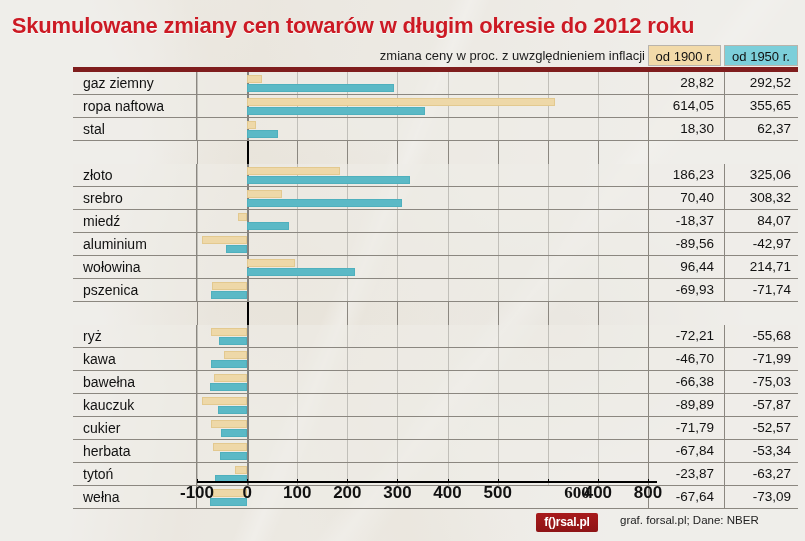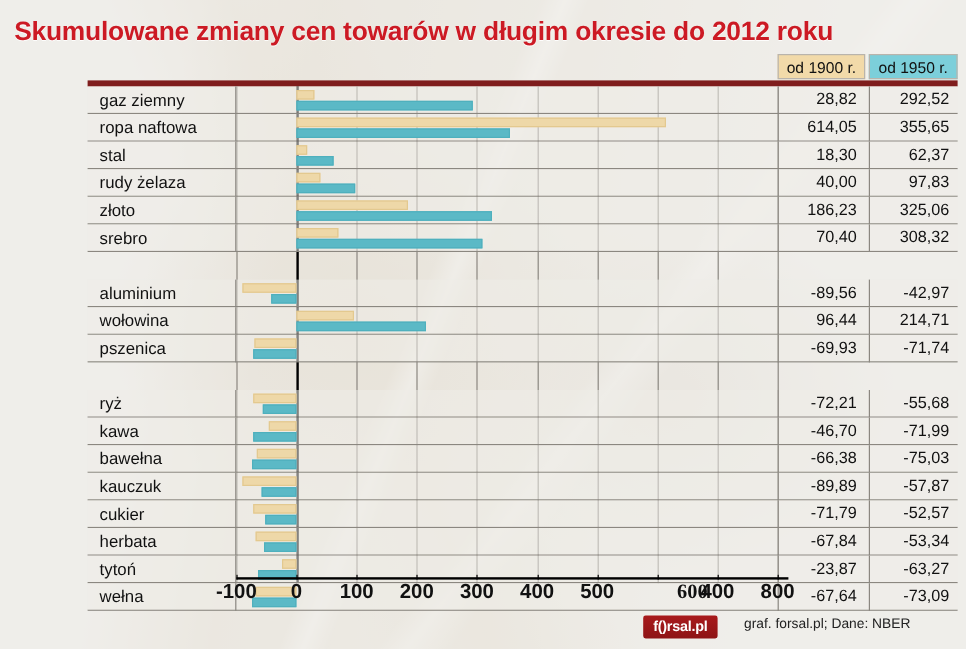--- a/index.html
+++ b/index.html
@@ -109,20 +109,21 @@
 </head>
 <body>
 
 <div id="texture"></div>
 <div id="veil"></div>
 
 <div id="root">
 
   <div class="title">Skumulowane zmiany cen towarów w długim okresie do 2012 roku</div>
 
+  <div class="subtitle">zmiana ceny w proc. z uwzględnieniem inflacji</div>
 
   <div class="colhead c1900">od 1900 r.</div>
   <div class="colhead c1950">od 1950 r.</div>
 
   <div class="grid" id="grid">
     <div class="vlines" id="vlines">
         <div class="vline" style="left: 0px;"></div>
         <div class="vline zero" style="left: 50.1111px;"></div>
         <div class="vline" style="left: 100.222px;"></div>
         <div class="vline" style="left: 150.333px;"></div>
@@ -156,49 +157,49 @@
       <div class="row" style="top: 46px;">
         <div class="rowbg"></div>
         <div class="rlabel">stal</div>
         <div class="plot">
           <div class="bar b1900" style="left: 50.1111px; width: 9.17033px;"></div>
           <div class="bar b1950" style="left: 50.1111px; width: 31.2543px;"></div>
         </div>
         <div class="v1900">18,30</div>
         <div class="v1950">62,37</div>
       </div>
-      <div class="row" style="top: 69px;">
-        <div class="rowbg"></div>
-        <div class="rlabel">rudy żelaza</div>
-        <div class="plot">
-          <div class="bar b1900" style="left: 50.1111px; width: 20.0444px;"></div>
-          <div class="bar b1950" style="left: 50.1111px; width: 49.0237px;"></div>
-        </div>
-        <div class="v1900">40,00</div>
-        <div class="v1950">97,83</div>
-      </div>
       <div class="row" style="top: 92px;">
         <div class="rowbg"></div>
         <div class="rlabel">złoto</div>
         <div class="plot">
           <div class="bar b1900" style="left: 50.1111px; width: 93.3219px;"></div>
           <div class="bar b1950" style="left: 50.1111px; width: 162.891px;"></div>
         </div>
         <div class="v1900">186,23</div>
         <div class="v1950">325,06</div>
       </div>
       <div class="row" style="top: 115px;">
         <div class="rowbg"></div>
         <div class="rlabel">srebro</div>
         <div class="plot">
           <div class="bar b1900" style="left: 50.1111px; width: 35.2782px;"></div>
           <div class="bar b1950" style="left: 50.1111px; width: 154.503px;"></div>
         </div>
         <div class="v1900">70,40</div>
         <div class="v1950">308,32</div>
+      </div>
+      <div class="row" style="top: 138px;">
+        <div class="rowbg"></div>
+        <div class="rlabel">miedź</div>
+        <div class="plot">
+          <div class="bar b1900" style="left: 40.9057px; width: 9.20541px;"></div>
+          <div class="bar b1950" style="left: 50.1111px; width: 42.1284px;"></div>
+        </div>
+        <div class="v1900">-18,37</div>
+        <div class="v1950">84,07</div>
       </div>
       <div class="row" style="top: 161px;">
         <div class="rowbg"></div>
         <div class="rlabel">aluminium</div>
         <div class="plot">
           <div class="bar b1900" style="left: 5.2316px; width: 44.8795px;"></div>
           <div class="bar b1950" style="left: 28.5784px; width: 21.5327px;"></div>
         </div>
         <div class="v1900">-89,56</div>
         <div class="v1950">-42,97</div>

